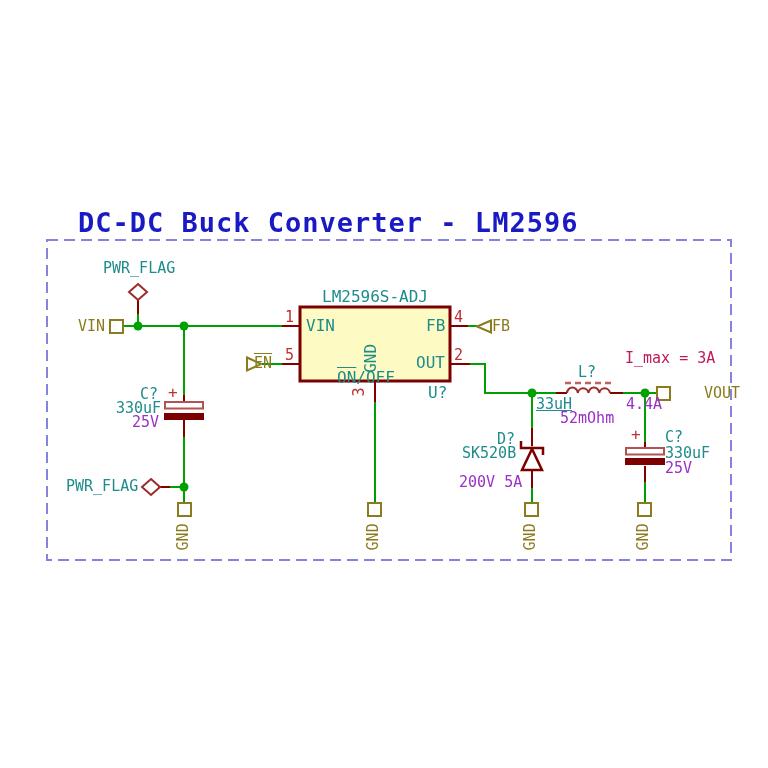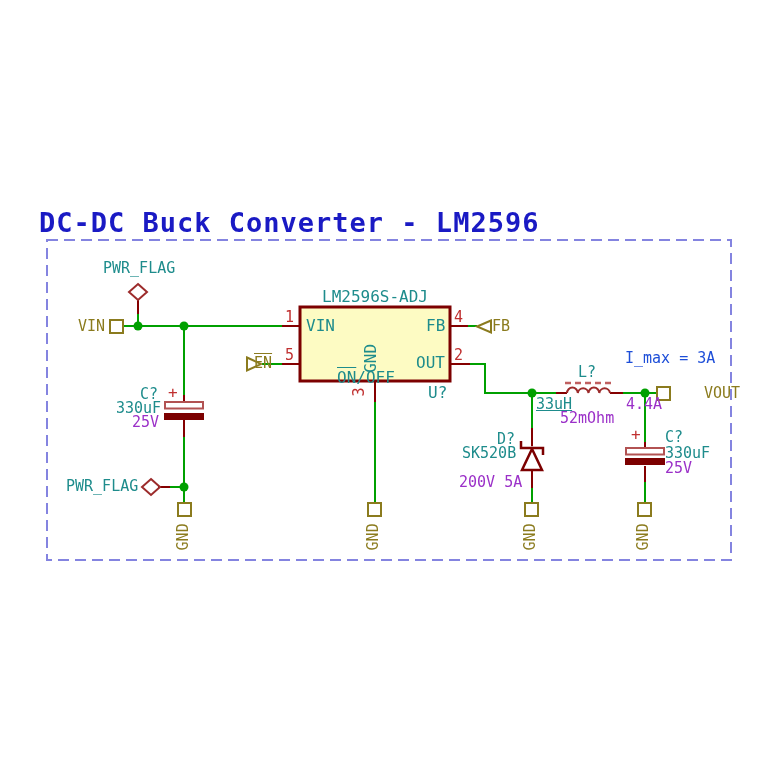--- a/index.html
+++ b/index.html
@@ -4,22 +4,22 @@
 <style>
   html,body{margin:0;padding:0;background:#ffffff;}
   #canvas{position:relative;width:768px;height:768px;background:#ffffff;overflow:hidden;
           font-family:"DejaVu Sans Mono","Liberation Mono",monospace;}
   #schematic-svg{position:absolute;left:0;top:0;}
   .t{position:absolute;font-size:15px;line-height:1.05;white-space:pre;}
   .teal{color:#1E8C8C;}
   .olive{color:#8B7B1E;}
   .purple{color:#9B30C8;}
   .red{color:#C03030;}
-  .salmon{color:#1d4ed8;}
-  .title{font-size:27px;color:#1A1AC4;font-weight:bold;letter-spacing:1px;}
+  .salmon{color:#be185d;}
+  .title{font-size:27px;color:#1A1AC4;font-weight:bold;letter-spacing:1px;margin-left:39px;}
   .s16{font-size:16px;}
   .ov{text-decoration:overline;margin-left:31px;}
   .vert{transform:rotate(-90deg);text-align:center;}
 </style>
 </head>
 <body>
 
 <div id="canvas">
 
   <svg id="schematic-svg" width="768" height="768" viewBox="0 0 768 768">

